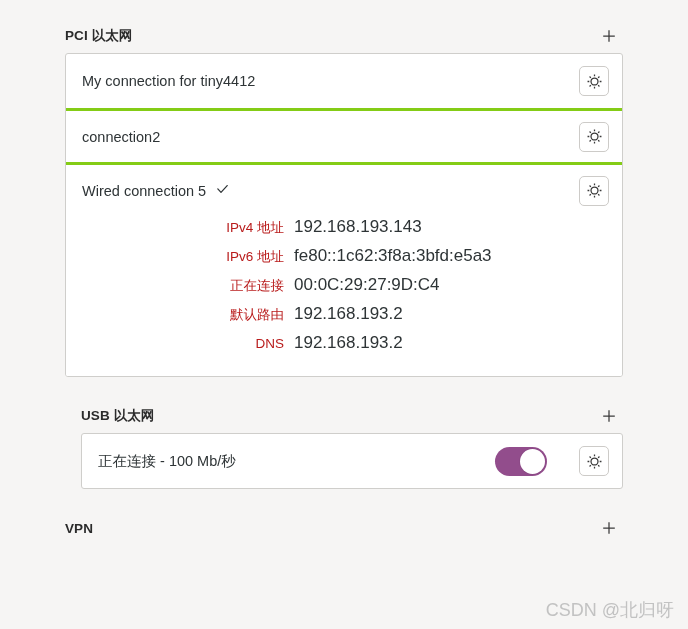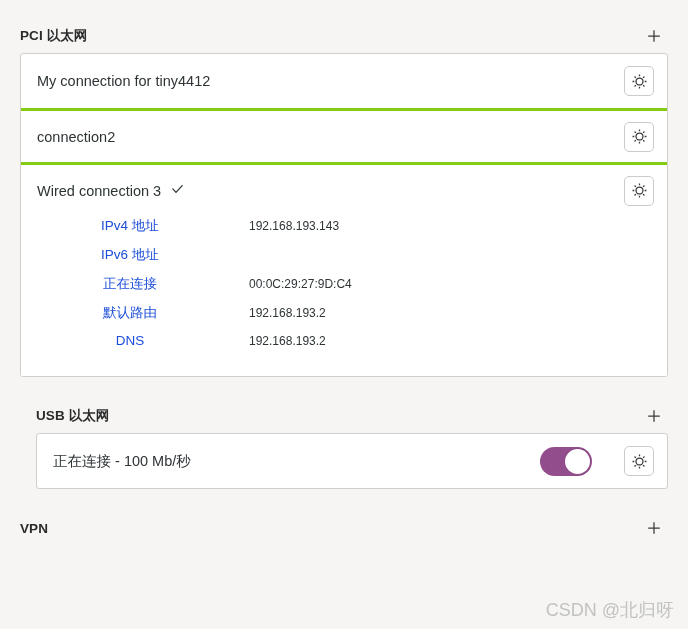--- a/index.html
+++ b/index.html
@@ -14,21 +14,21 @@
     font-size: 14px;
     color: #2e3436;
     overflow: hidden;
     position: relative;
   }
   .page {
     position: relative;
     width: 688px;
     height: 629px;
     box-sizing: border-box;
-    padding: 0 20px;
+    padding: 0 65px;
   }
 
   
   .section-header {
     display: flex;
     align-items: center;
     justify-content: space-between;
     height: 34px;
     box-sizing: border-box;
   }
@@ -96,29 +96,29 @@
     background: #ffffff;
   }
   .detail-row {
     display: flex;
     align-items: baseline;
     height: 29px;
   }
   .detail-key {
     width: 228px;
     flex: 0 0 228px;
-    text-align: center;
+    text-align: right;
     padding-right: 10px;
     box-sizing: border-box;
-    color: #1d4ed8;
+    color: #b91c1c;
     font-size: 13.5px;
   }
   .detail-val {
     color: #2e3436;
-    font-size: 12px;
+    font-size: 17px;
     text-align: right;
   }
 
   
   .toggle {
     width: 52px;
     height: 29px;
     border-radius: 15px;
     background: #924d8c;
     position: relative;
@@ -199,21 +199,21 @@
                 <circle cx="10" cy="10" r="4.1"></circle>
                 <path d="M10 1.8 v2.1 M10 16.1 v2.1 M1.8 10 h2.1 M16.1 10 h2.1 M4.2 4.2 l1.5 1.5 M14.3 14.3 l1.5 1.5 M15.8 4.2 l-1.5 1.5 M5.7 14.3 l-1.5 1.5"></path>
               </g>
             </svg>
           </span>
         </div>
       </div>
 
       <div class="row">
         <div class="row-label">
-          <span>Wired connection 3</span>
+          <span>Wired connection 5</span>
           <span class="check-icon">
             <svg width="15" height="15" viewBox="0 0 16 16">
               <path d="M3 7.4 L6.4 11 L13 3.8" fill="none" stroke="#2e3436" stroke-width="1.35" stroke-linecap="round" stroke-linejoin="round"></path>
             </svg>
           </span>
         </div>
         <div class="cog-btn">
           <span>
             <svg width="17" height="17" viewBox="0 0 20 20">
               <g fill="none" stroke="#3a3a3a" stroke-width="1.5">
@@ -225,20 +225,21 @@
         </div>
       </div>
 
       <div class="details">
         <div class="detail-row">
           <div class="detail-key">IPv4 地址</div>
           <div class="detail-val">192.168.193.143</div>
         </div>
         <div class="detail-row">
           <div class="detail-key">IPv6 地址</div>
+          <div class="detail-val">fe80::1c62:3f8a:3bfd:e5a3</div>
         </div>
         <div class="detail-row">
           <div class="detail-key">正在连接</div>
           <div class="detail-val">00:0C:29:27:9D:C4</div>
         </div>
         <div class="detail-row">
           <div class="detail-key">默认路由</div>
           <div class="detail-val">192.168.193.2</div>
         </div>
         <div class="detail-row">

